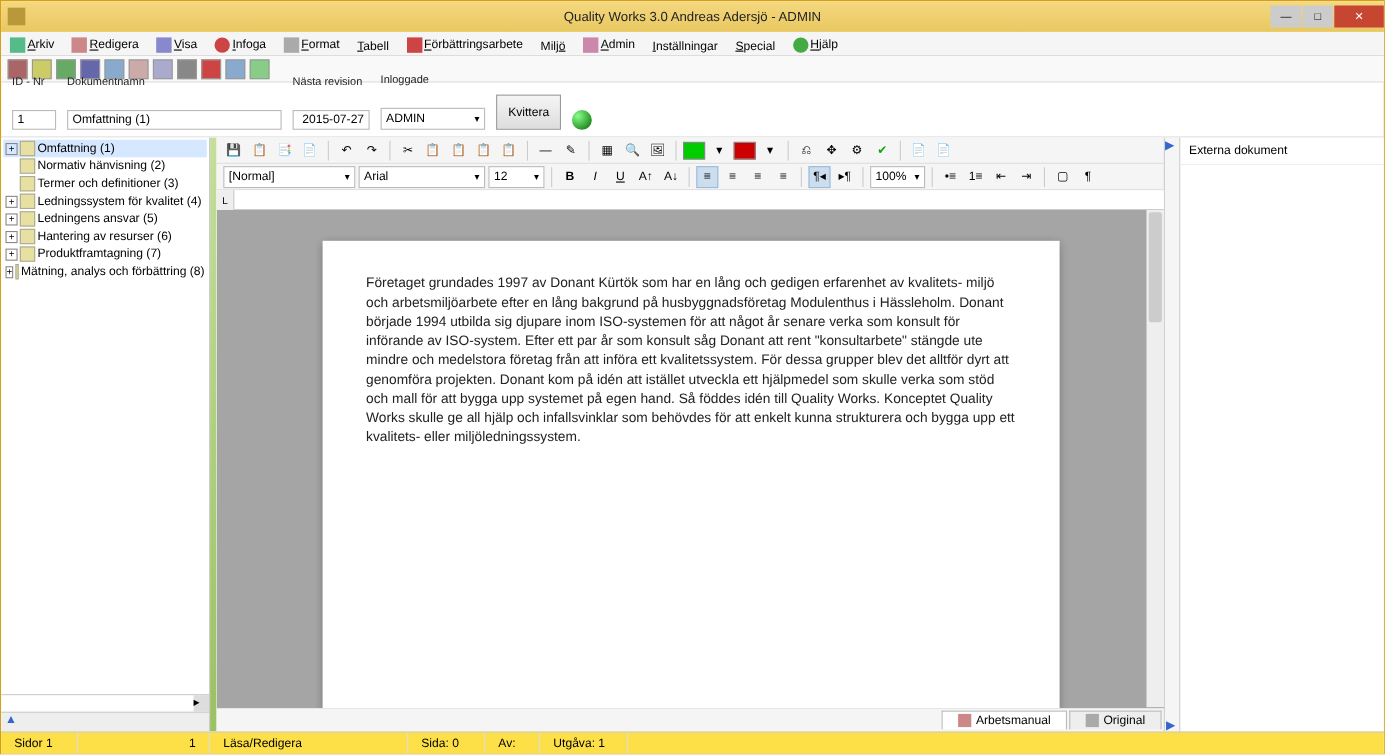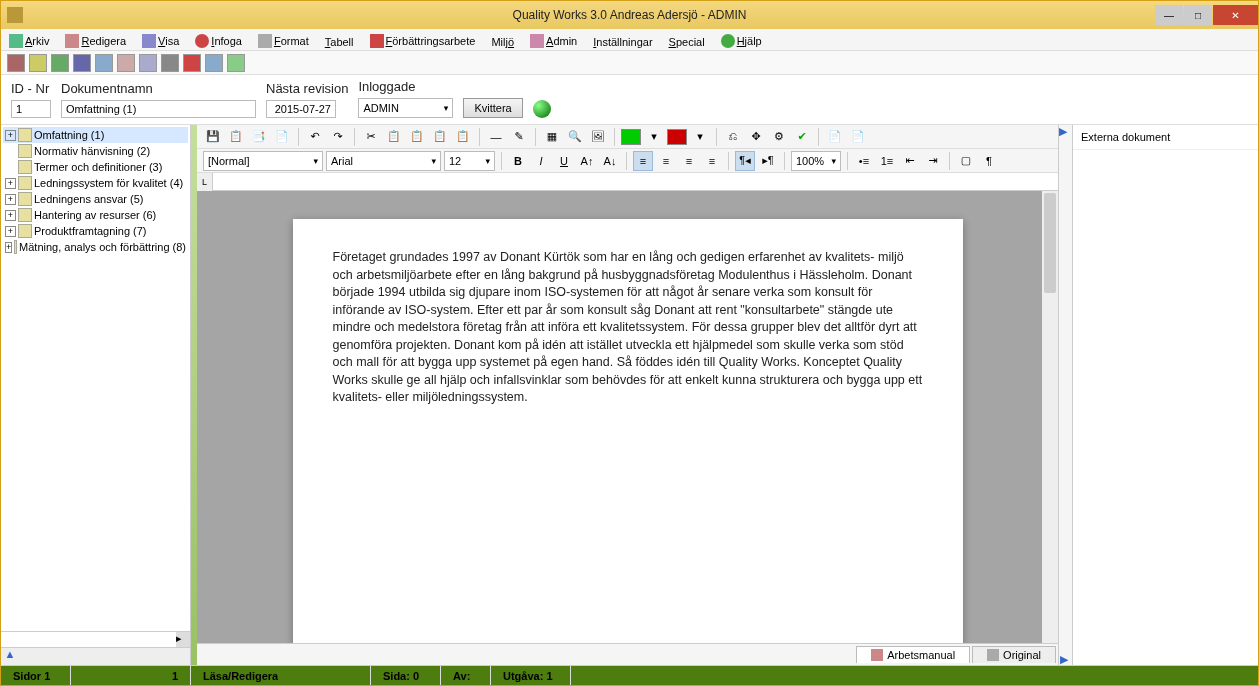--- a/index.html
+++ b/index.html
@@ -12,23 +12,23 @@
 .winbtn { width: 28px; height: 20px; display: flex; align-items: center; justify-content: center; font-size: 10px; background: #ccc; margin-left: 1px; cursor: pointer; }
 .winbtn.close { background: #c74632; color: #fff; width: 45px; }
 .menubar { height: 22px; background: #f5f5f5; border-bottom: 1px solid #ddd; display: flex; align-items: flex-end; padding: 0 4px; gap: 8px; }
 .menuitem { display: flex; align-items: center; gap: 2px; padding: 2px 4px; cursor: pointer; }
 .menuitem .hotkey { text-decoration: underline; }
 .mico { width: 14px; height: 14px; display: inline-block; background: #888; }
 .toolbar { height: 24px; background: #f9f9f9; border-bottom: 1px solid #ddd; display: flex; align-items: center; padding: 0 6px; gap: 4px; }
 .tbtn { width: 18px; height: 18px; background: #aaa; border: 1px solid #999; cursor: pointer; }
 .formrow { height: 50px; display: flex; align-items: flex-end; padding: 0 10px 6px; gap: 10px; border-bottom: 1px solid #ddd; }
 .formgroup { display: flex; flex-direction: column; gap: 2px; }
-.formlabel { font-size: 13px; color: #222; margin-bottom: 2px; }
+.formlabel { font-size: 10px; color: #222; margin-bottom: 18px; }
 .forminput { height: 18px; border: 1px solid #bbb; padding: 0 4px; font-size: 11px; background: #fff; }
-.formbtn { height: 20px; border: 1px solid #999; background: linear-gradient(#f5f5f5,#ddd); padding: 0 10px; cursor: pointer; }
+.formbtn { height: 32px; border: 1px solid #999; background: linear-gradient(#f5f5f5,#ddd); padding: 0 10px; cursor: pointer; }
 .greenball { width: 18px; height: 18px; border-radius: 50%; background: radial-gradient(circle at 30% 30%, #8f8, #060); }
 .mainarea { flex: 1; display: flex; overflow: hidden; }
 .leftpanel { width: 190px; border-right: 1px solid #ccc; display: flex; flex-direction: column; background: #fff; }
 .tree { flex: 1; overflow: auto; padding: 2px; }
 .treeitem { display: flex; align-items: center; gap: 2px; padding: 1px 2px; cursor: pointer; white-space: nowrap; }
 .treeitem.sel { background: #d6e8ff; }
 .tplus { width: 11px; height: 11px; border: 1px solid #888; display: flex; align-items: center; justify-content: center; font-size: 9px; line-height: 1; }
 .ticon { width: 14px; height: 14px; background: #e8e0a0; border: 1px solid #aa9; }
 .leftscroll { height: 16px; border-top: 1px solid #ccc; display: flex; }
 .tabbar-left { height: 18px; background: #eee; border-top: 1px solid #ccc; display: flex; }
@@ -52,21 +52,21 @@
 .docbody p { font-size: 12.5px; line-height: 1.4; color: #222; }
 .vscroll { position: absolute; right: 0; top: 0; bottom: 0; width: 16px; background: #eee; }
 .vscroll-thumb { position: absolute; top: 2px; left: 2px; right: 2px; height: 100px; background: #ccc; border-radius: 2px; }
 .doc-tabs { height: 22px; background: #f5f5f5; border-top: 1px solid #ccc; display: flex; align-items: center; justify-content: flex-end; }
 .doc-tab { padding: 2px 14px; border: 1px solid #bbb; border-bottom: none; background: #fff; margin-right: 2px; display: flex; align-items: center; gap: 4px; cursor: pointer; }
 .doc-tab .tico { width: 12px; height: 12px; background: #c88; }
 .hsplit-handle { width: 6px; background: linear-gradient(#c5de9c,#9ac165); cursor: col-resize; }
 .rightpanel { width: 186px; border-left: 1px solid #ccc; background: #fff; display: flex; flex-direction: column; }
 .right-hdr { padding: 6px 8px; border-bottom: 1px solid #eee; }
 .rarrow { width: 12px; height: 12px; color: #36c; cursor: pointer; }
-.statusbar { height: 20px; background: #4d7c0f; border-top: 1px solid #ccc; display: flex; align-items: center; font-size: 11px; font-weight: bold; }
+.statusbar { height: 20px; background: #fde047; border-top: 1px solid #ccc; display: flex; align-items: center; font-size: 11px; }
 .stat-cell { padding: 0 12px; border-right: 1px solid #ddd; height: 100%; display: flex; align-items: center; }
 </style>
 </head>
 <body>
 
 <div class="window">
 
   <div class="titlebar">
     <div class="titlebar-icon"></div>
     <div class="titlebar-text">Quality Works 3.0 Andreas Adersjö - ADMIN</div>

